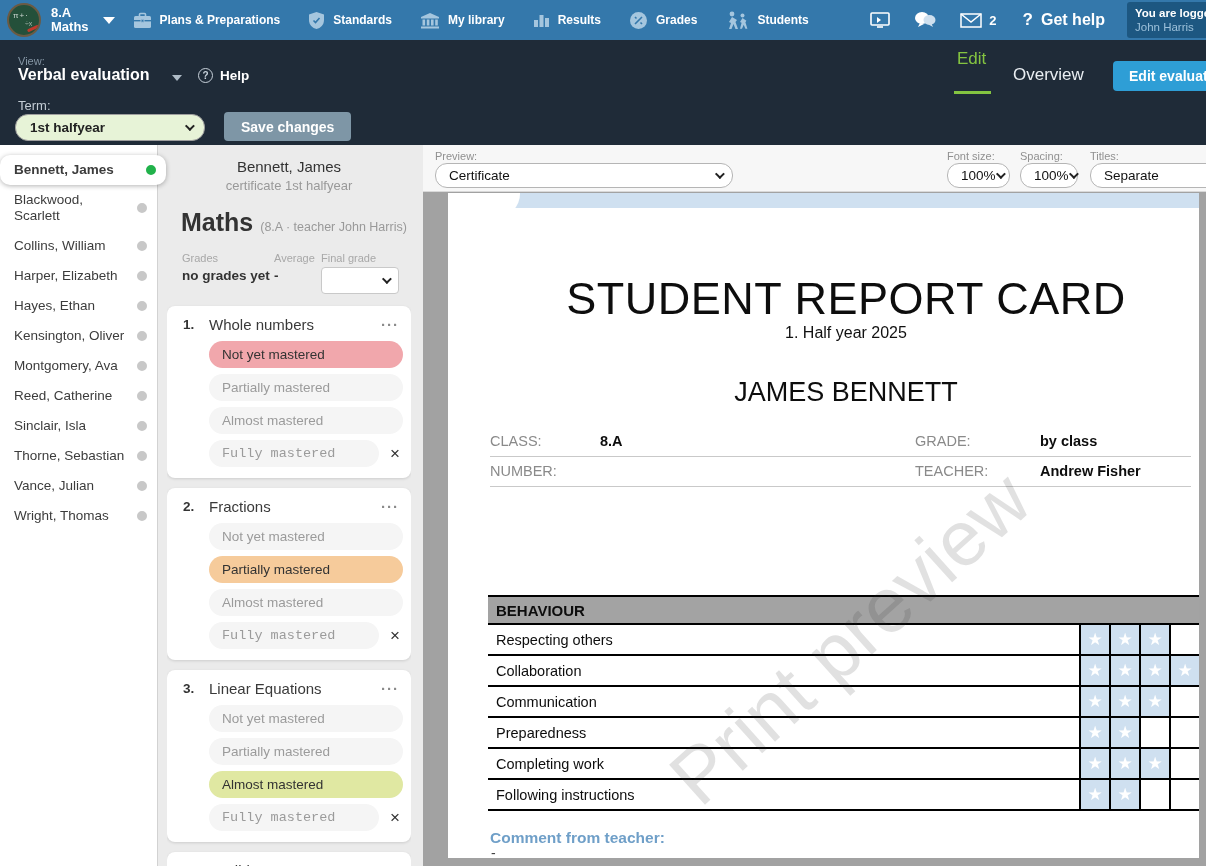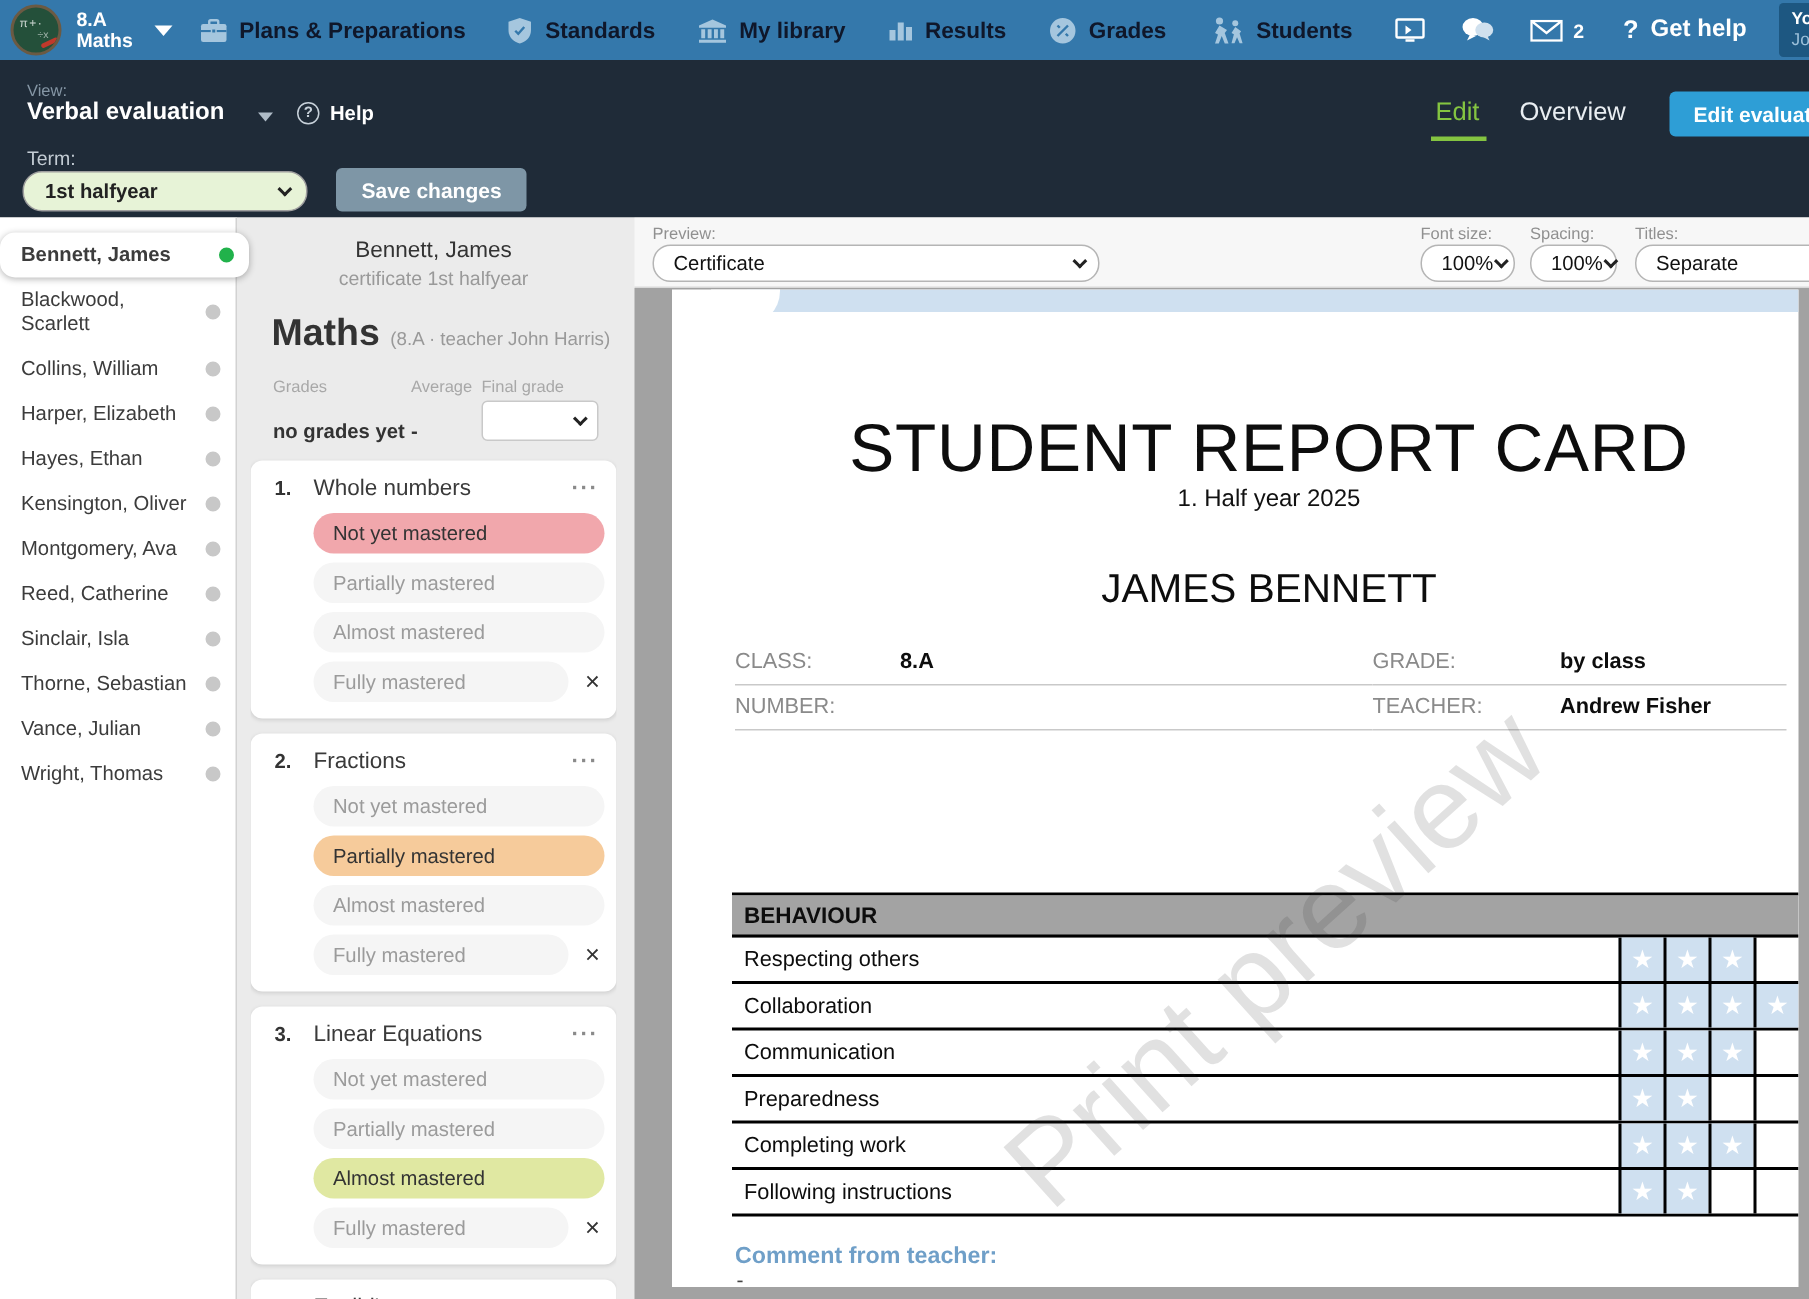--- a/index.html
+++ b/index.html
@@ -13,21 +13,21 @@
           background:#24503a; border:2px solid #6b5a43; position:relative; overflow:hidden; }
   .logo .chalk { position:absolute; left:4px; top:6px; color:rgba(255,255,255,.75); font-size:8px; letter-spacing:1px; }
   .logo .chalk2 { position:absolute; left:16px; top:15px; color:rgba(255,255,255,.55); font-size:7px; }
   .logo .redline { position:absolute; left:18px; top:22px; width:12px; height:3px; background:#c0392b; transform:rotate(-25deg); border-radius:2px; }
   .class-block { color:#fff; font-weight:bold; font-size:13px; line-height:14px; margin-right:10px; }
   .caret { width:0; height:0; border-left:6px solid transparent; border-right:6px solid transparent;
            border-top:7px solid #fff; display:inline-block; margin:0 18px 0 4px; }
   .nav-items { display:flex; align-items:center; height:100%; }
   .nav-item { display:flex; align-items:center; gap:8px; margin-right:28px; cursor:pointer; }
   .nav-item .ni-icon { color:#a5c6de; display:flex; align-items:center; }
-  .nav-item .ni-label { color:#0f172a; font-weight:bold; font-size:15px; white-space:nowrap; }
+  .nav-item .ni-label { color:#ffffff; font-weight:bold; font-size:12px; white-space:nowrap; }
   .top-right { margin-left:auto; display:flex; align-items:center; }
   .tr-icon { color:#fff; margin-right:24px; display:flex; align-items:center; }
   .mail-wrap { display:flex; align-items:center; gap:7px; margin-right:26px; }
   .mail-count { color:#fff; font-weight:bold; font-size:13px; }
   .gethelp { display:flex; align-items:center; gap:8px; margin-right:22px; }
   .qmark { color:#fff; font-weight:bold; font-size:17px; }
   .gethelp-label { color:#fff; font-weight:bold; font-size:16px; white-space:nowrap; }
   .userbox { background:#1d5781; height:36px; width:79px; border-radius:3px 0 0 3px;
              padding:4px 4px 4px 8px; overflow:hidden; }
   .userbox .u1 { color:#fff; font-weight:bold; font-size:11.5px; line-height:14px; white-space:nowrap; }
@@ -36,21 +36,21 @@
   
   .subbar { position:absolute; left:0; top:40px; width:1206px; height:105px; background:#1f2b38; }
   .view-label { position:absolute; left:18px; top:15px; font-size:11px; color:#8596a5; }
   .view-value { position:absolute; left:18px; top:26px; font-size:16px; font-weight:bold; color:#fff; }
   .view-caret { position:absolute; left:172px; top:35px; width:0; height:0;
                 border-left:5px solid transparent; border-right:5px solid transparent; border-top:6px solid #aebbc6; }
   .help-wrap { position:absolute; left:198px; top:28px; display:flex; align-items:center; gap:7px; }
   .help-circle { width:15px; height:15px; border:1.5px solid #c7d1da; border-radius:50%;
                  color:#c7d1da; font-size:10px; font-weight:bold; display:flex; align-items:center; justify-content:center; }
   .help-label { color:#fff; font-weight:bold; font-size:13.5px; }
-  .tab-edit { position:absolute; left:957px; top:25px; font-size:17px; color:#84c441; cursor:pointer; }
+  .tab-edit { position:absolute; left:957px; top:9px; font-size:17px; color:#84c441; cursor:pointer; }
   .tab-edit-underline { position:absolute; left:954px; top:51px; width:37px; height:3px; background:#84c441; }
   .tab-overview { position:absolute; left:1013px; top:25px; font-size:17px; color:#e9eef2; cursor:pointer; }
   .btn-edit-eval { position:absolute; left:1113px; top:21px; height:30px; background:#2e9ed6; color:#fff;
                    font-weight:bold; font-size:14px; border:none; border-radius:4px; padding:0 16px; white-space:nowrap; cursor:pointer; }
   .term-label { position:absolute; left:18px; top:58px; font-size:13px; color:#c3ccd4; }
   .term-select { position:absolute; left:15px; top:74px; width:190px; height:27px; background:#e7f3d7;
                  border:1px solid #9e9e9e; border-radius:13px; display:flex; align-items:center;
                  padding:0 12px 0 14px; cursor:pointer; }
   .term-select .val { flex:1; font-size:13.5px; font-weight:bold; color:#222; }
   .chev { width:7px; height:7px; border-right:2px solid #222; border-bottom:2px solid #222;
@@ -76,37 +76,37 @@
   .eval { position:absolute; left:167px; top:0; width:244px; height:100%; overflow:hidden; }
   .eval-head { text-align:center; padding-top:13px; }
   .eval-name { font-size:15px; color:#333; }
   .eval-sub { font-size:13px; color:#999; margin-top:3px; }
   .subject-row { margin:15px 0 0 14px; display:flex; align-items:baseline; gap:7px; }
   .subject { font-size:25px; font-weight:bold; color:#333; }
   .subject-meta { font-size:12.5px; color:#999; }
   .stats { margin:15px 0 12px 15px; display:flex; }
   .stat1 { width:92px; } .stat2 { width:47px; } .stat3 { flex:1; }
   .stat-label { font-size:11px; color:#a8a8a8; }
-  .stat-value { font-size:13.5px; font-weight:bold; color:#333; margin-top:16px; }
+  .stat-value { font-size:13.5px; font-weight:bold; color:#333; margin-top:4px; }
   .fg-select { width:78px; height:27px; background:#fff; border:1px solid #c9c9c9; border-radius:4px;
                margin-top:3px; display:flex; align-items:center; padding:0 9px; cursor:pointer; }
   .fg-select .val { flex:1; }
   .topic-card { background:#fff; border-radius:8px; box-shadow:0 1px 3px rgba(0,0,0,.13);
                 margin-bottom:10px; padding:10px 8px 11px 11px; }
   .topic-head { display:flex; align-items:center; margin-bottom:8px; }
   .topic-num { width:22px; font-size:13.5px; font-weight:bold; color:#333; padding-left:5px; }
   .topic-title { flex:1; font-size:15px; color:#3a3a3a; margin-left:9px; }
   .topic-menu { color:#8a8a8a; font-size:15px; font-weight:bold; letter-spacing:1px; cursor:pointer;
                 background:none; border:none; padding:0 4px; }
   .pills { margin-left:31px; }
   .pill { height:27px; border-radius:14px; background:#f5f5f5; color:#9b9b9b; font-size:13.5px;
           line-height:27px; padding-left:13px; margin-bottom:6px; cursor:pointer; }
   .pill.selected { color:#333; }
   .pill-row { display:flex; align-items:center; }
-  .pill-row .pill { flex:1; margin-bottom:0; }
+  .pill-row .pill { flex:1; margin-bottom:0;font-family:Liberation Mono, monospace; }
   .pill-close { background:none; border:none; color:#333; font-size:17px; line-height:1;
                 margin-left:8px; padding:0 3px; cursor:pointer; }
 
   
   .preview { position:absolute; left:423px; top:0; right:0; bottom:0; }
   .pv-controls { position:absolute; left:0; top:0; right:0; height:47px; background:#f7f7f7;
                  border-bottom:1px solid #d9d9d9; }
   .pv-label { position:absolute; font-size:11px; color:#909090; top:5px; }
   .pv-select { position:absolute; top:18px; height:25px; background:#fff; border:1px solid #b5b5b5;
                border-radius:12px; display:flex; align-items:center; padding:0 10px 0 13px;

